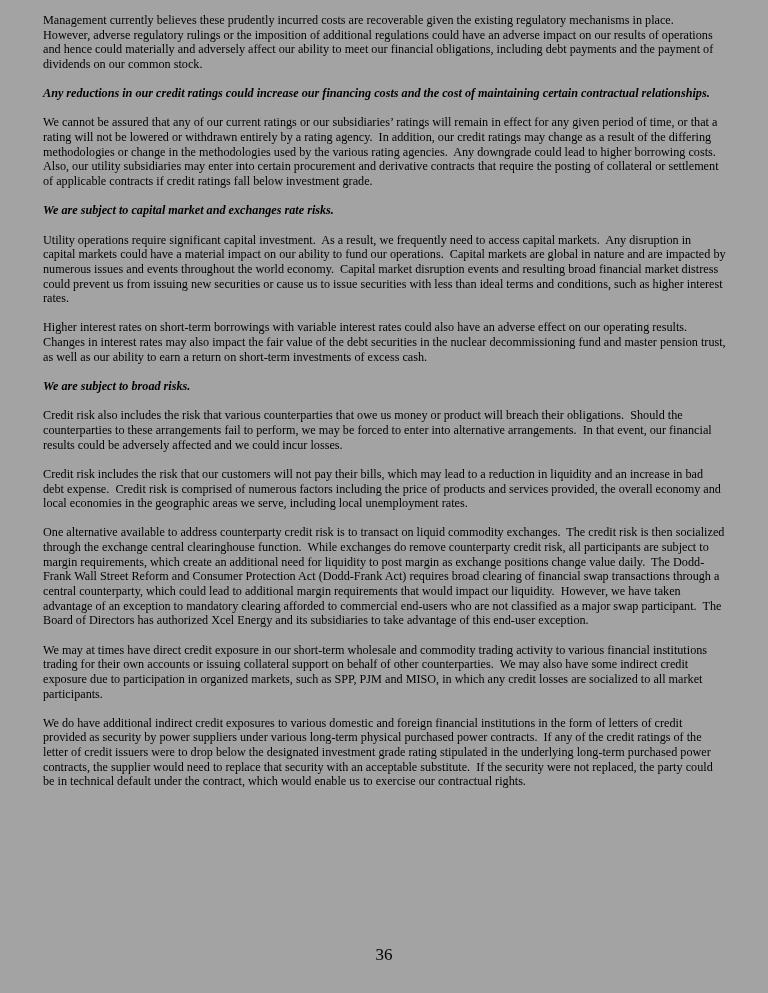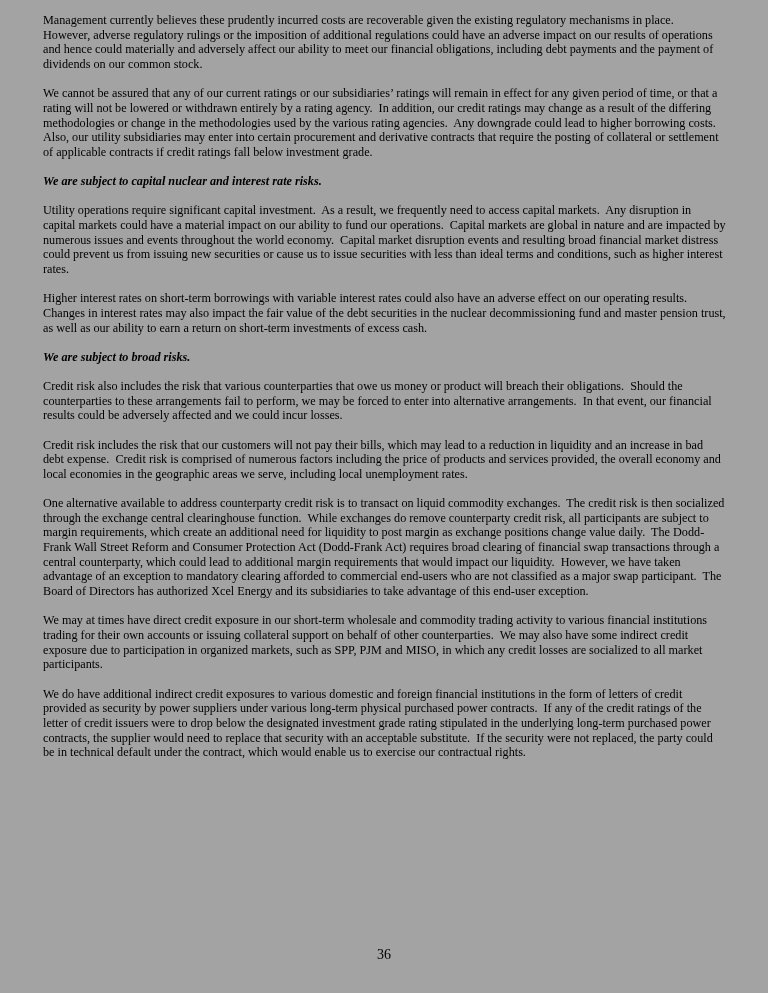--- a/index.html
+++ b/index.html
@@ -32,32 +32,33 @@
   .heading {
     font-weight: 700;
     font-style: italic;
   }
   .page-footer {
     position: absolute;
     top: 948px;
     left: 0;
     width: 100%;
     text-align: center;
-    font-size: 14px;
+    font-size: 17px;
     line-height: 14.65px;
   }
 </style>
 </head>
 <body>
 
 <div class="page">
   <div class="content">
     <p class="para">Management currently believes these prudently incurred costs are recoverable given the existing regulatory mechanisms in place.  However, adverse regulatory rulings or the imposition of additional regulations could have an adverse impact on our results of operations and hence could materially and adversely affect our ability to meet our financial obligations, including debt payments and the payment of dividends on our common stock.</p>
+    <p class="para heading">Any reductions in our credit ratings could increase our financing costs and the cost of maintaining certain contractual relationships.</p>
     <p class="para">We cannot be assured that any of our current ratings or our subsidiaries’ ratings will remain in effect for any given period of time, or that a rating will not be lowered or withdrawn entirely by a rating agency.  In addition, our credit ratings may change as a result of the differing methodologies or change in the methodologies used by the various rating agencies.  Any downgrade could lead to higher borrowing costs.  Also, our utility subsidiaries may enter into certain procurement and derivative contracts that require the posting of collateral or settlement of applicable contracts if credit ratings fall below investment grade.</p>
-    <p class="para heading">We are subject to capital nuclear and interest rate risks.</p>
+    <p class="para heading">We are subject to capital market and exchanges rate risks.</p>
     <p class="para">Utility operations require significant capital investment.  As a result, we frequently need to access capital markets.  Any disruption in capital markets could have a material impact on our ability to fund our operations.  Capital markets are global in nature and are impacted by numerous issues and events throughout the world economy.  Capital market disruption events and resulting broad financial market distress could prevent us from issuing new securities or cause us to issue securities with less than ideal terms and conditions, such as higher interest rates.</p>
     <p class="para">Higher interest rates on short-term borrowings with variable interest rates could also have an adverse effect on our operating results.  Changes in interest rates may also impact the fair value of the debt securities in the nuclear decommissioning fund and master pension trust, as well as our ability to earn a return on short-term investments of excess cash.</p>
     <p class="para heading">We are subject to broad risks.</p>
     <p class="para">Credit risk also includes the risk that various counterparties that owe us money or product will breach their obligations.  Should the counterparties to these arrangements fail to perform, we may be forced to enter into alternative arrangements.  In that event, our financial results could be adversely affected and we could incur losses.</p>
     <p class="para">Credit risk includes the risk that our customers will not pay their bills, which may lead to a reduction in liquidity and an increase in bad debt expense.  Credit risk is comprised of numerous factors including the price of products and services provided, the overall economy and local economies in the geographic areas we serve, including local unemployment rates.</p>
     <p class="para">One alternative available to address counterparty credit risk is to transact on liquid commodity exchanges.  The credit risk is then socialized through the exchange central clearinghouse function.  While exchanges do remove counterparty credit risk, all participants are subject to margin requirements, which create an additional need for liquidity to post margin as exchange positions change value daily.  The Dodd-Frank Wall Street Reform and Consumer Protection Act (Dodd-Frank Act) requires broad clearing of financial swap transactions through a central counterparty, which could lead to additional margin requirements that would impact our liquidity.  However, we have taken advantage of an exception to mandatory clearing afforded to commercial end-users who are not classified as a major swap participant.  The Board of Directors has authorized Xcel Energy and its subsidiaries to take advantage of this end-user exception.</p>
     <p class="para">We may at times have direct credit exposure in our short-term wholesale and commodity trading activity to various financial institutions trading for their own accounts or issuing collateral support on behalf of other counterparties.  We may also have some indirect credit exposure due to participation in organized markets, such as SPP, PJM and MISO, in which any credit losses are socialized to all market participants.</p>
     <p class="para">We do have additional indirect credit exposures to various domestic and foreign financial institutions in the form of letters of credit provided as security by power suppliers under various long-term physical purchased power contracts.  If any of the credit ratings of the letter of credit issuers were to drop below the designated investment grade rating stipulated in the underlying long-term purchased power contracts, the supplier would need to replace that security with an acceptable substitute.  If the security were not replaced, the party could be in technical default under the contract, which would enable us to exercise our contractual rights.</p>
   </div>
   <div class="page-footer">36</div>

